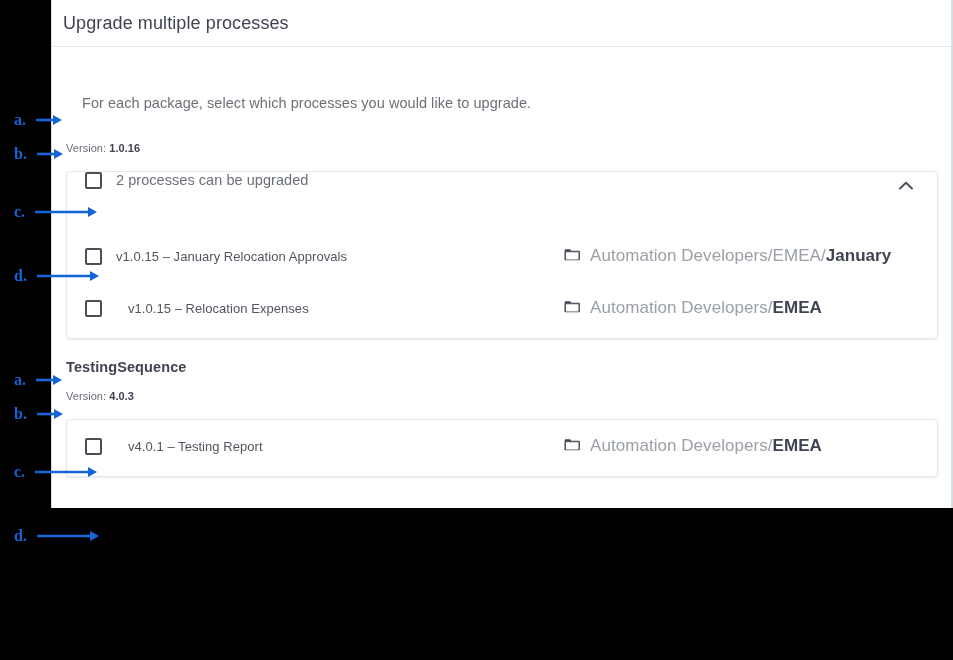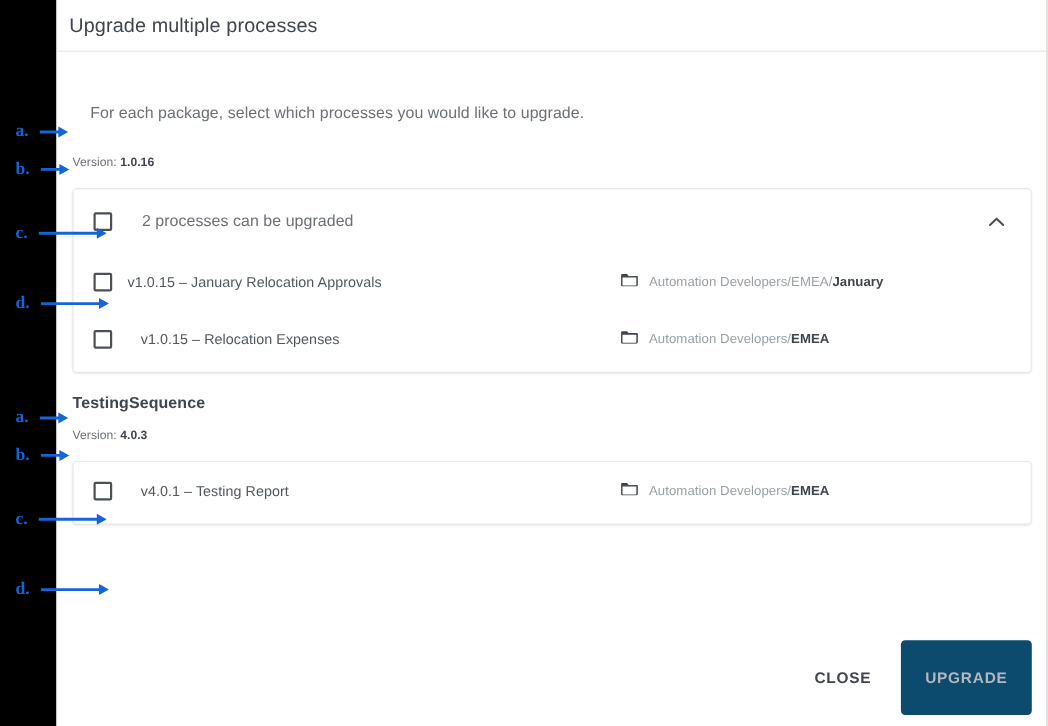--- a/index.html
+++ b/index.html
@@ -24,21 +24,21 @@
     background: #000000;
     z-index: 5;
   }
 
   
   #dialog {
     position: absolute;
     left: 51px;
     top: 0;
     width: 902px;
-    height: 660px;
+    height: 508px;
     background: #ffffff;
     border: 1px solid #d8dbdf;
     border-top: none;
     border-bottom: none;
     box-sizing: border-box;
     overflow: hidden;
   }
   #dialog-header {
     height: 47px;
     border-bottom: 1px solid #e3e5e8;
@@ -93,25 +93,24 @@
     margin-right: 3px;
     background: #ffffff;
     border: 1px solid #e6e8ea;
     border-radius: 4px;
     box-shadow: 0 1px 2px rgba(60,64,67,.10);
     box-sizing: border-box;
   }
 
   .card-summary-row {
     display: flex;
-    align-items: center;
+    align-items: flex-start;
     height: 58px;
     padding: 0 18px 0 18px;
     box-sizing: border-box;
-    gap: 13px;
   }
   .card-summary-label {
     font-size: 14.5px;
     color: #6b7078;
     margin-left: 14px;
     flex: 1;
     letter-spacing: .05px;
   }
 
   .chevron-btn {
@@ -138,21 +137,21 @@
     letter-spacing: .05px;
   }
   .folder-cell {
     margin-left: auto;
     display: flex;
     align-items: center;
     width: 355px;
   }
   .folder-icon { margin-right: 9px; display: block; flex: none; }
   .folder-path {
-    font-size: 12px;
+    font-size: 17px;
     color: #9aa0a6;
     letter-spacing: .05px;
     white-space: nowrap;
   }
   .folder-path b { color: #3f4450; font-weight: bold; }
 
   
   .cb {
     width: 17px; height: 17px;
     border: 2px solid #4a4f58;

